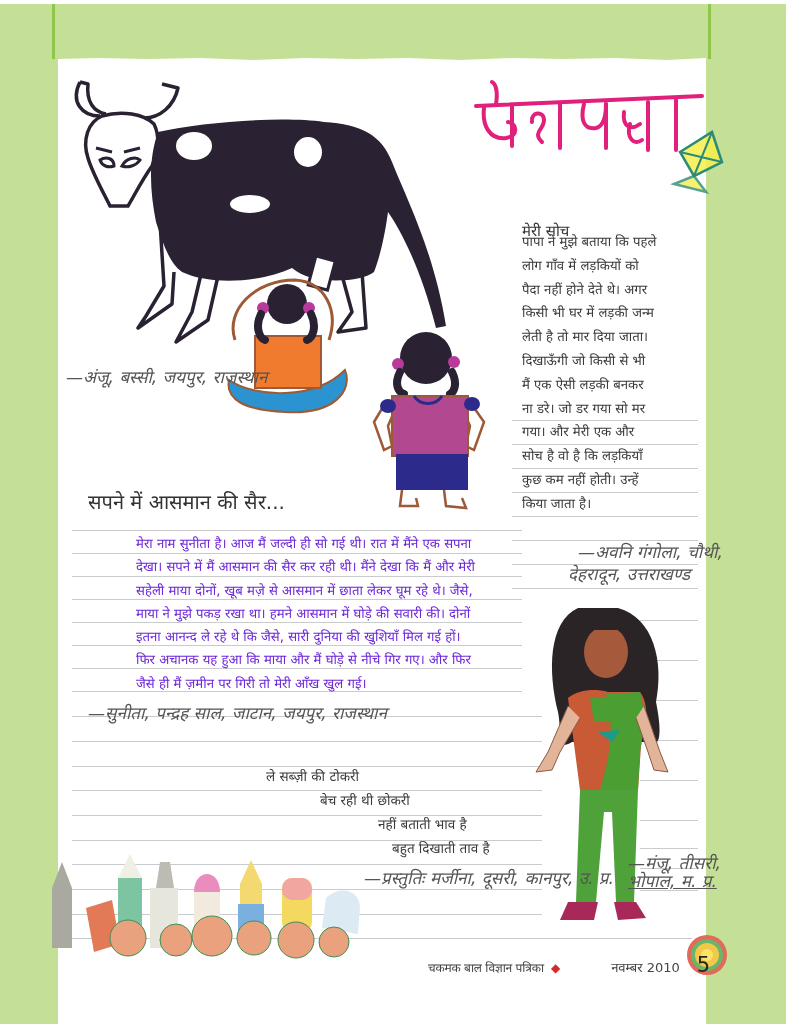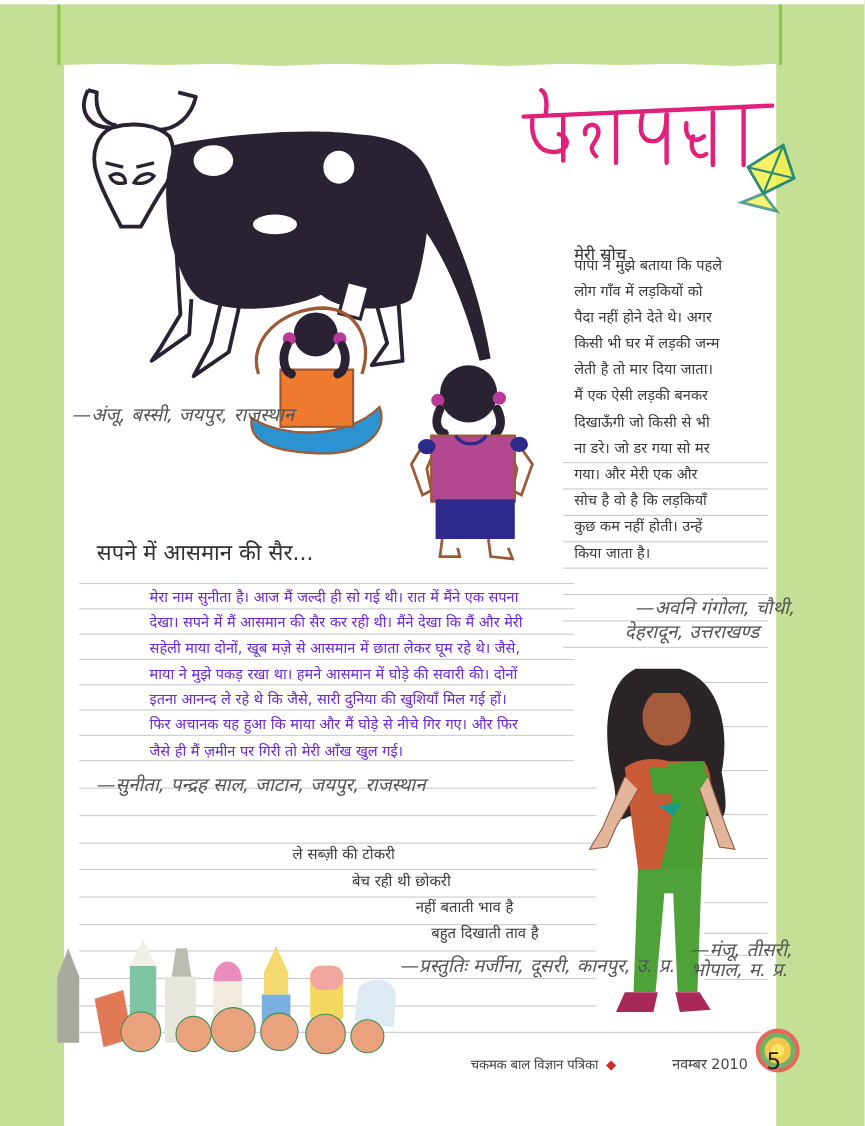--- a/index.html
+++ b/index.html
@@ -52,21 +52,21 @@
     position: absolute; left: 88px; top: 532px; width: 415px;
     font-size: 13.2px; line-height: 23.3px; color: #6d28d9; margin-left: 48px;
   }
   .story-body span { display: block; white-space: nowrap; }
   .credit-story { position: absolute; left: 88px; top: 701px; }
 
   .poem { position: absolute; font-size: 13.5px; color: #3a3a3a; white-space: nowrap; }
   .credit-poem { position: absolute; left: 364px; top: 866px; }
 
   .credit-girl-1 { position: absolute; left: 628px; top: 851px; }
-  .credit-girl-2 { position: absolute; left: 628px; top: 869px; }
+  .credit-girl-2 { position: absolute; left: 628px; top: 869px; text-decoration: underline; }
 
   .footer {
     position: absolute; left: 428px; top: 953px; display: flex; align-items: baseline; gap: 7px;
   }
   .footer-mag { font-size: 12px; color: #444; letter-spacing: -0.2px; }
   .footer-diamond { color: #d42a2a; font-size: 12px; }
   .footer-date { font-size: 13px; color: #444; margin-left: 44px; }
   .footer-page { font-size: 21px; color: #222; margin-left: 10px; }
 </style>
 </head>
@@ -234,22 +234,22 @@
 
 <div class="credit credit-cow">—अंजू, बस्सी, जयपुर, राजस्थान</div>
 
 <div class="section-heading-right">मेरी सोच</div>
 <div class="right-body">
   <span>पापा ने मुझे बताया कि पहले</span>
   <span>लोग गाँव में लड़कियों को</span>
   <span>पैदा नहीं होने देते थे। अगर</span>
   <span>किसी भी घर में लड़की जन्म</span>
   <span>लेती है तो मार दिया जाता।</span>
+  <span>दिखाऊँगी जो किसी से भी</span>
   <span>मैं एक ऐसी लड़की बनकर</span>
-  <span>दिखाऊँगी जो किसी से भी</span>
   <span>ना डरे। जो डर गया सो मर</span>
   <span>गया। और मेरी एक और</span>
   <span>सोच है वो है कि लड़कियाँ</span>
   <span>कुछ कम नहीं होती। उन्हें</span>
   <span>किया जाता है।</span>
 </div>
 <div class="credit credit-right-1">—अवनि गंगोला, चौथी,</div>
 <div class="credit credit-right-2">देहरादून, उत्तराखण्ड</div>
 
 <div class="story-title">सपने में आसमान की सैर...</div>

